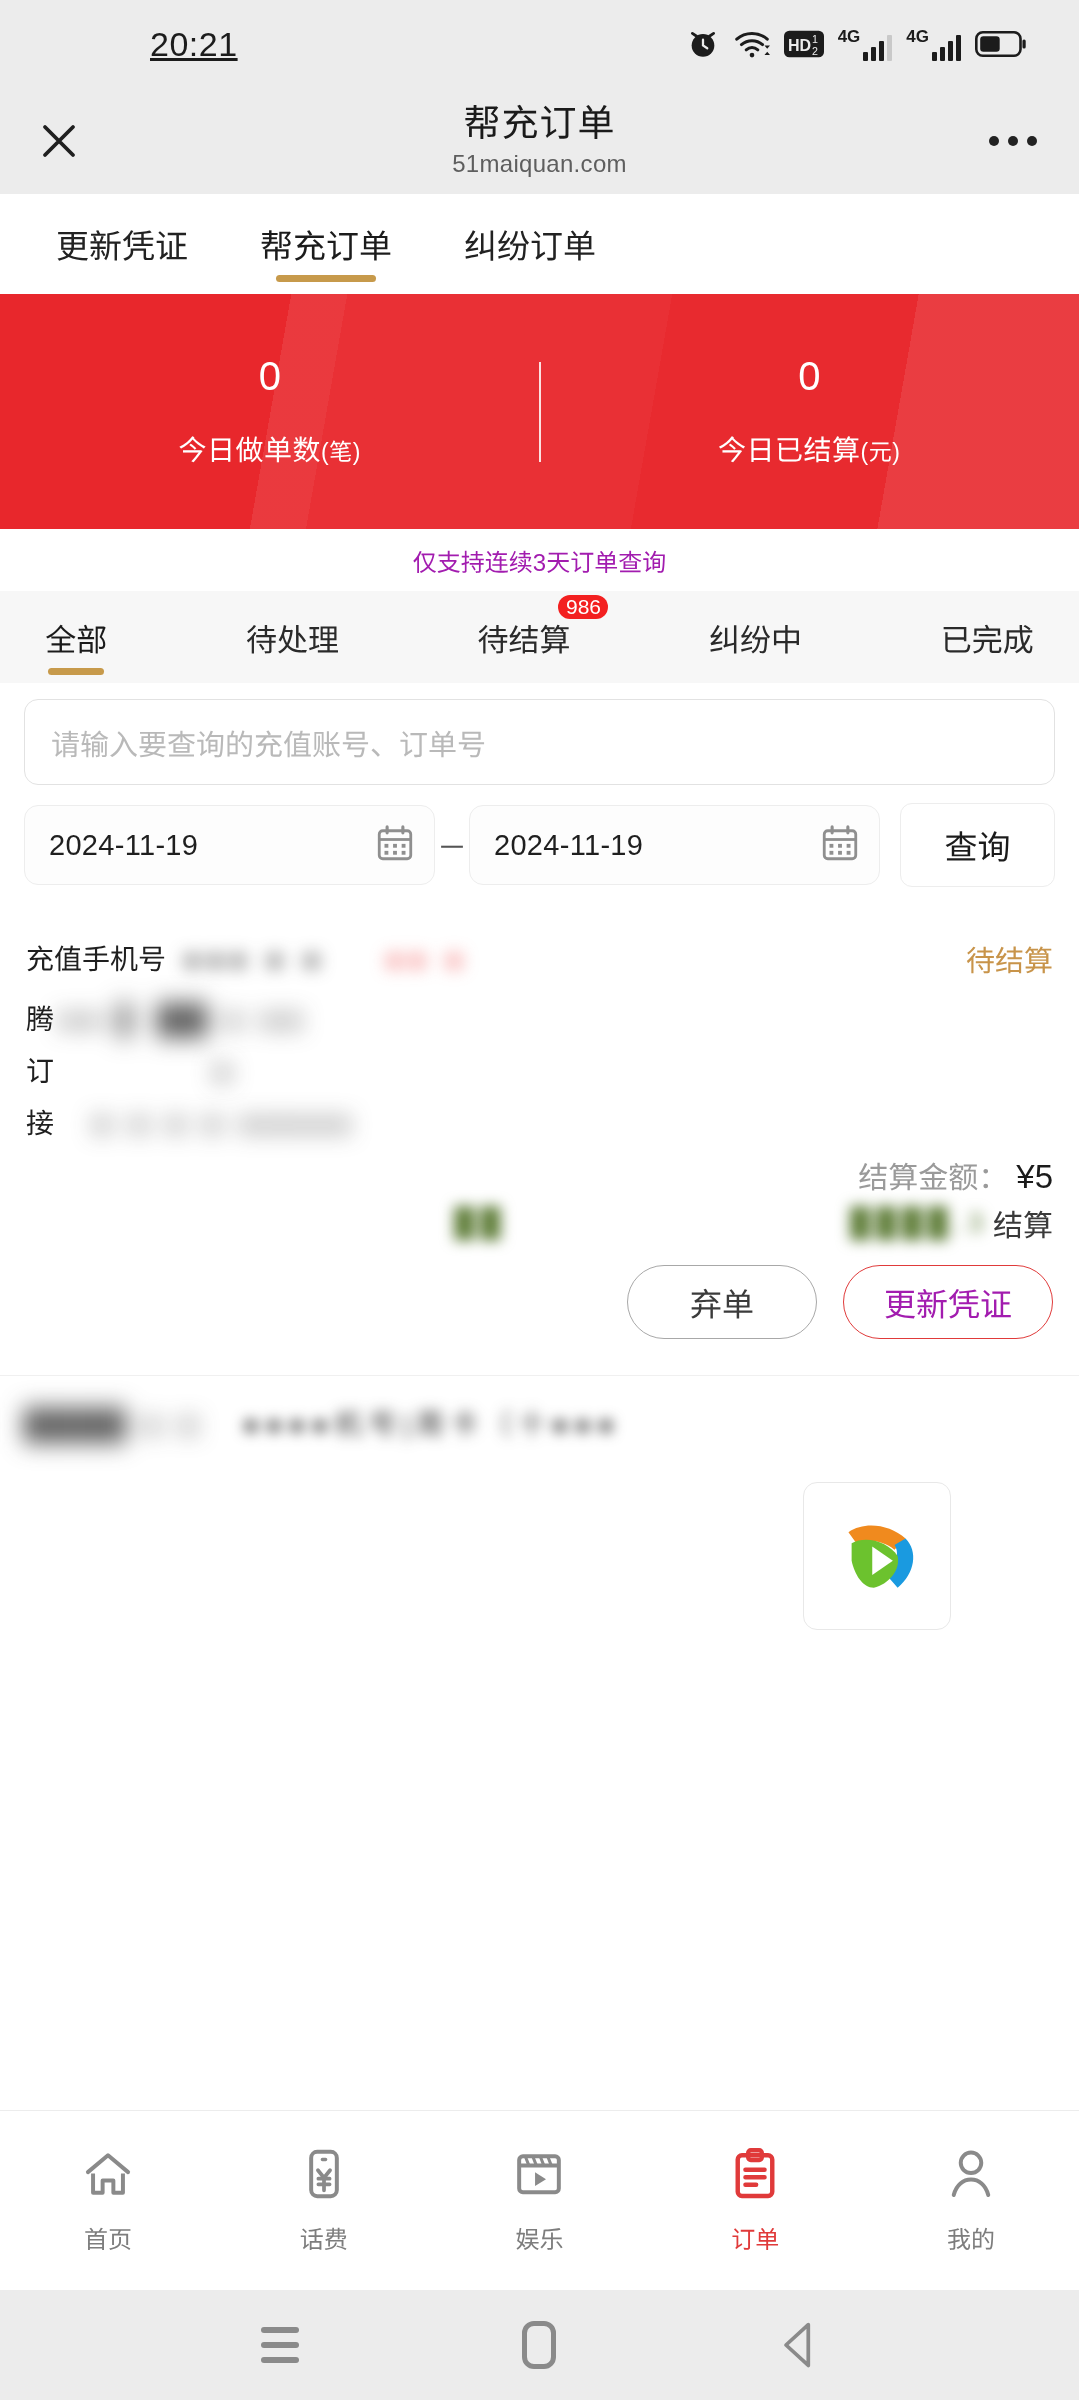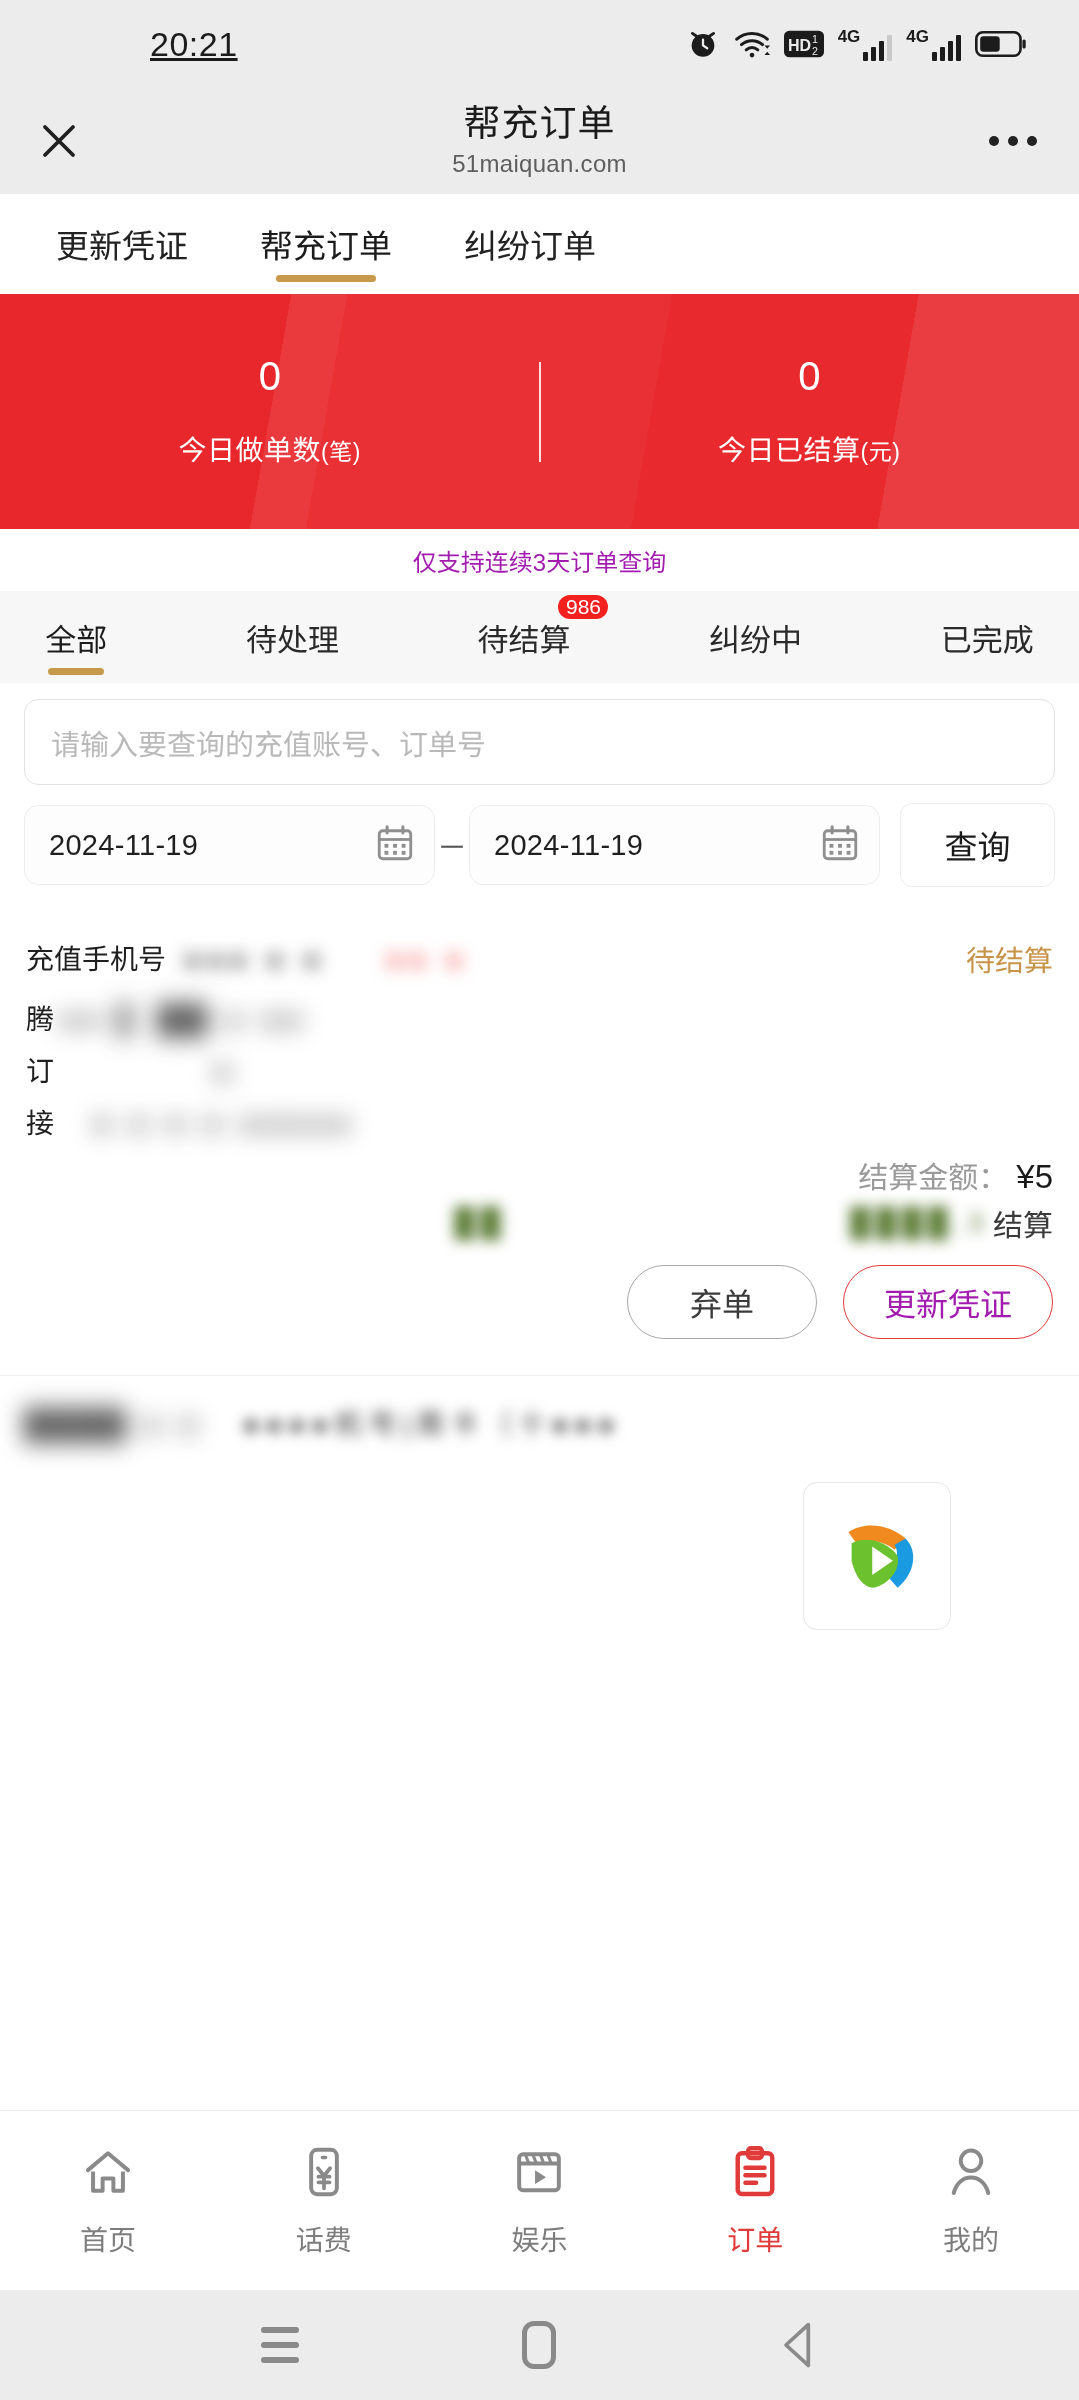--- a/index.html
+++ b/index.html
@@ -161,21 +161,21 @@
      width:148px; height:148px; background:#fff; border:1px solid #e8e8e8;
      border-radius:14px; display:flex; align-items:center; justify-content:center;}
 
   
   .tabbar {
     position:absolute; left:0; bottom:110px; width:1079px; height:180px;
     background:#fff; border-top:1px solid #ececec;
     display:flex; align-items:center;
   }
   .tabitem { flex:1; display:flex; flex-direction:column; align-items:center; gap:14px;}
-  .tabitem .lb { font-size:28px; color:#7d7d7d; }
+  .tabitem .lb { font-size:24px; color:#7d7d7d; }
   .tabitem.active .lb { color:#e03a3a; }
 
   
   .navbar {
     position:absolute; left:0; bottom:0; width:1079px; height:110px;
     background:#ececec; display:flex; align-items:center; justify-content:space-around;
     padding: 0 150px;
   }
   .navbar .nb { width:60px; height:60px; display:flex; align-items:center; justify-content:center;}
   .hamb { display:flex; flex-direction:column; gap:9px; }

